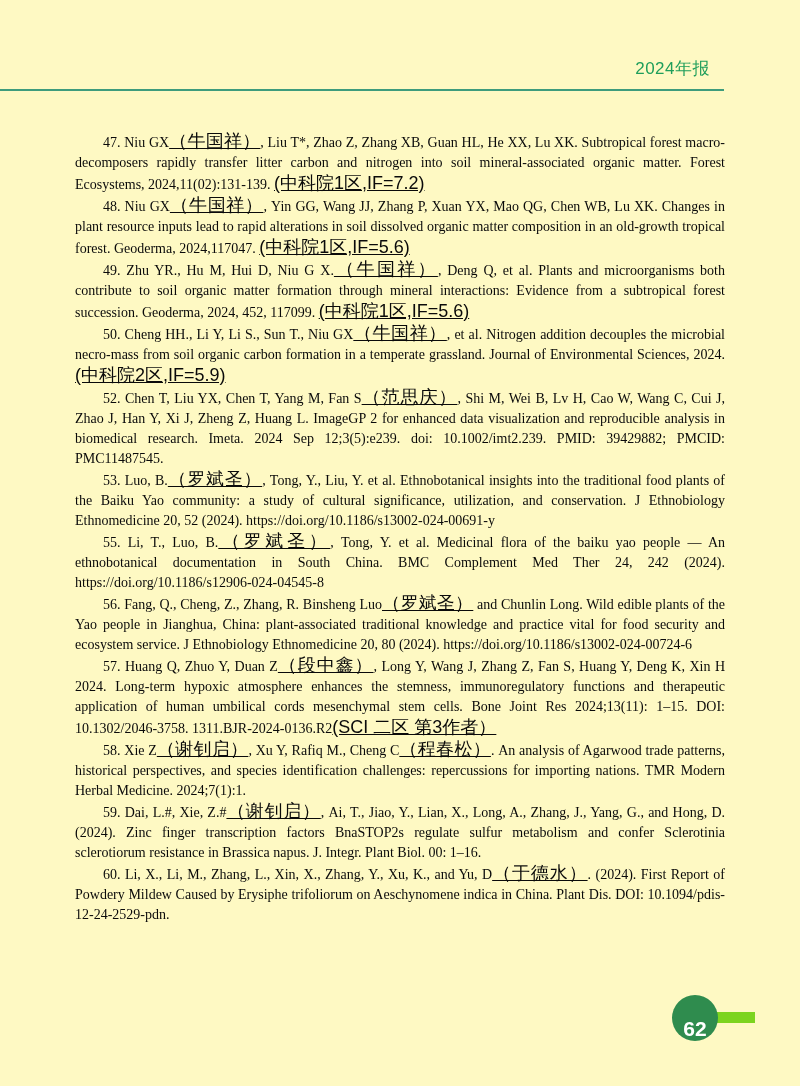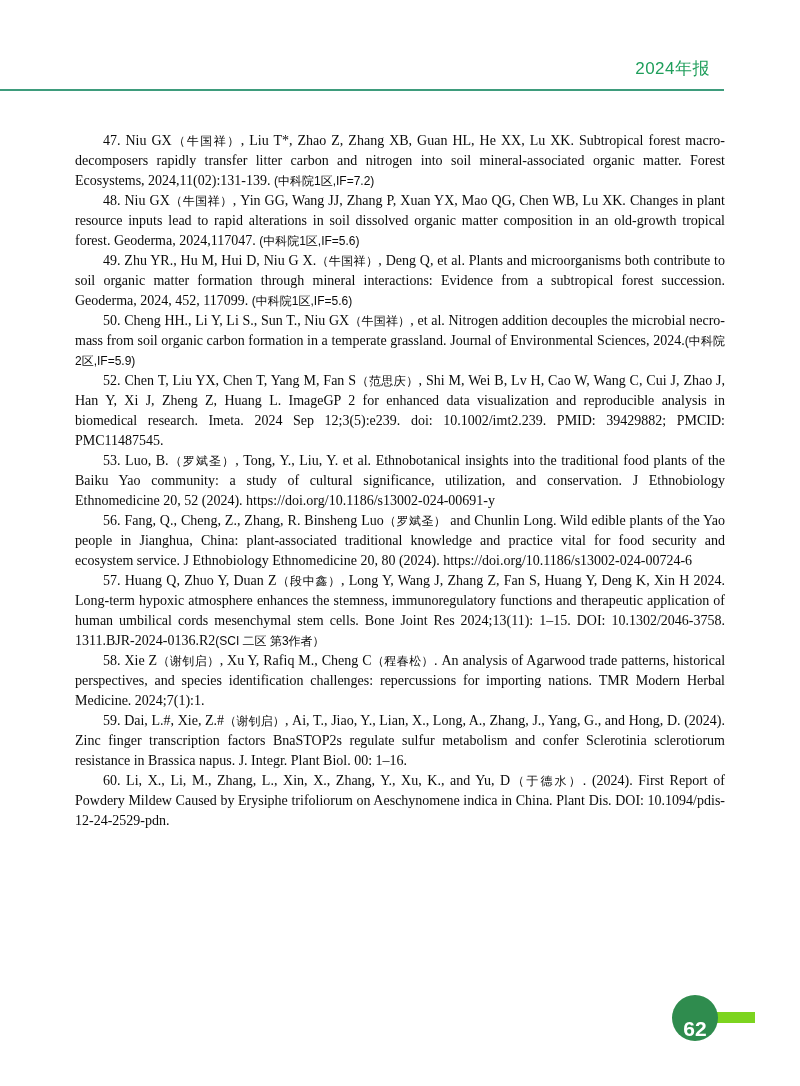--- a/index.html
+++ b/index.html
@@ -1,21 +1,21 @@
 <!DOCTYPE html>
 <html><head>
 <meta charset="utf-8">
 <style>
   html, body { margin: 0; padding: 0; background: #e8e8e8; }
   .page {
     position: relative;
     width: 800px;
     height: 1086px;
     margin: 0 auto;
-    background: #ffffff;
+    background: #fef9c3;
     overflow: hidden;
     font-family: "Liberation Serif", serif;
   }
   .header-title {
     position: absolute;
     top: 57px;
     right: 90px;
     font-family: "Liberation Sans", sans-serif;
     font-size: 17px;
     font-weight: 500;
@@ -39,21 +39,22 @@
   .ref {
     margin: 0;
     font-size: 14px;
     line-height: 20px;
     text-align: justify;
     text-indent: 28px;
     color: #0a0a0a;
   }
   .seg.cjk {
     font-family: "Liberation Sans", sans-serif;
-    font-size: 12px;
+    font-size: 18px;
+    text-decoration: underline;
   }
   .footer-bar {
     position: absolute;
     left: 700px;
     top: 1012px;
     width: 55px;
     height: 11px;
     background: var(--bar-green, #7cd41f);
     z-index: 1;
   }
@@ -84,20 +85,21 @@
   <div class="header-title">2024年报</div>
   <div class="header-rule"></div>
 
   <div class="content">
       <p class="ref"><span class="seg latin">47. Niu GX</span><span class="seg cjk">（牛国祥）</span><span class="seg latin">, Liu T*, Zhao Z, Zhang XB, Guan HL, He XX, Lu XK. Subtropical forest macro-decomposers rapidly transfer litter carbon and nitrogen into soil mineral-associated organic matter. Forest Ecosystems, 2024,11(02):131-139. </span><span class="seg cjk">(中科院1区,IF=7.2)</span></p>
       <p class="ref"><span class="seg latin">48. Niu GX</span><span class="seg cjk">（牛国祥）</span><span class="seg latin">, Yin GG, Wang JJ, Zhang P, Xuan YX, Mao QG, Chen WB, Lu XK. Changes in plant resource inputs lead to rapid alterations in soil dissolved organic matter composition in an old-growth tropical forest. Geoderma, 2024,117047. </span><span class="seg cjk">(中科院1区,IF=5.6)</span></p>
       <p class="ref"><span class="seg latin">49. Zhu YR., Hu M, Hui D, Niu G X.</span><span class="seg cjk">（牛国祥）</span><span class="seg latin">, Deng Q, et al. Plants and microorganisms both contribute to soil organic matter formation through mineral interactions: Evidence from a subtropical forest succession. Geoderma, 2024, 452, 117099. </span><span class="seg cjk">(中科院1区,IF=5.6)</span></p>
       <p class="ref"><span class="seg latin">50. Cheng HH., Li Y, Li S., Sun T., Niu GX</span><span class="seg cjk">（牛国祥）</span><span class="seg latin">, et al. Nitrogen addition decouples the microbial necro-mass from soil organic carbon formation in a temperate grassland. Journal of Environmental Sciences, 2024.</span><span class="seg cjk">(中科院2区,IF=5.9)</span></p>
       <p class="ref"><span class="seg latin">52. Chen T, Liu YX, Chen T, Yang M, Fan S</span><span class="seg cjk">（范思庆）</span><span class="seg latin">, Shi M, Wei B, Lv H, Cao W, Wang C, Cui J, Zhao J, Han Y, Xi J, Zheng Z, Huang L. ImageGP 2 for enhanced data visualization and reproducible analysis in biomedical research. Imeta. 2024 Sep 12;3(5):e239. doi: 10.1002/imt2.239. PMID: 39429882; PMCID: PMC11487545.</span></p>
       <p class="ref"><span class="seg latin">53. Luo, B.</span><span class="seg cjk">（罗斌圣）</span><span class="seg latin">, Tong, Y., Liu, Y. et al. Ethnobotanical insights into the traditional food plants of the Baiku Yao community: a study of cultural significance, utilization, and conservation. J Ethnobiology Ethnomedicine 20, 52 (2024). https://doi.org/10.1186/s13002-024-00691-y</span></p>
+      <p class="ref"><span class="seg latin">55. Li, T., Luo, B.</span><span class="seg cjk">（罗斌圣）</span><span class="seg latin">, Tong, Y. et al. Medicinal flora of the baiku yao people — An ethnobotanical documentation in South China. BMC Complement Med Ther 24, 242 (2024). https://doi.org/10.1186/s12906-024-04545-8</span></p>
       <p class="ref"><span class="seg latin">56. Fang, Q., Cheng, Z., Zhang, R. Binsheng Luo</span><span class="seg cjk">（罗斌圣）</span><span class="seg latin"> and Chunlin Long. Wild edible plants of the Yao people in Jianghua, China: plant-associated traditional knowledge and practice vital for food security and ecosystem service. J Ethnobiology Ethnomedicine 20, 80 (2024). https://doi.org/10.1186/s13002-024-00724-6</span></p>
       <p class="ref"><span class="seg latin">57. Huang Q, Zhuo Y, Duan Z</span><span class="seg cjk">（段中鑫）</span><span class="seg latin">, Long Y, Wang J, Zhang Z, Fan S, Huang Y, Deng K, Xin H 2024. Long-term hypoxic atmosphere enhances the stemness, immunoregulatory functions and therapeutic application of human umbilical cords mesenchymal stem cells. Bone Joint Res 2024;13(11): 1–15. DOI: 10.1302/2046-3758. 1311.BJR-2024-0136.R2</span><span class="seg cjk">(SCI 二区 第3作者）</span></p>
       <p class="ref"><span class="seg latin">58. Xie Z</span><span class="seg cjk">（谢钊启）</span><span class="seg latin">, Xu Y, Rafiq M., Cheng C</span><span class="seg cjk">（程春松）</span><span class="seg latin">. An analysis of Agarwood trade patterns, historical perspectives, and species identification challenges: repercussions for importing nations. TMR Modern Herbal Medicine. 2024;7(1):1.</span></p>
       <p class="ref"><span class="seg latin">59. Dai, L.#, Xie, Z.#</span><span class="seg cjk">（谢钊启）</span><span class="seg latin">, Ai, T., Jiao, Y., Lian, X., Long, A., Zhang, J., Yang, G., and Hong, D. (2024). Zinc finger transcription factors BnaSTOP2s regulate sulfur metabolism and confer Sclerotinia sclerotiorum resistance in Brassica napus. J. Integr. Plant Biol. 00: 1–16.</span></p>
       <p class="ref"><span class="seg latin">60. Li, X., Li, M., Zhang, L., Xin, X., Zhang, Y., Xu, K., and Yu, D</span><span class="seg cjk">（于德水）</span><span class="seg latin">. (2024). First Report of Powdery Mildew Caused by Erysiphe trifoliorum on Aeschynomene indica in China. Plant Dis. DOI: 10.1094/pdis-12-24-2529-pdn.</span></p>
     </div>
 
   <div class="footer-bar"></div>
   <div class="badge">
     <span>62</span>

